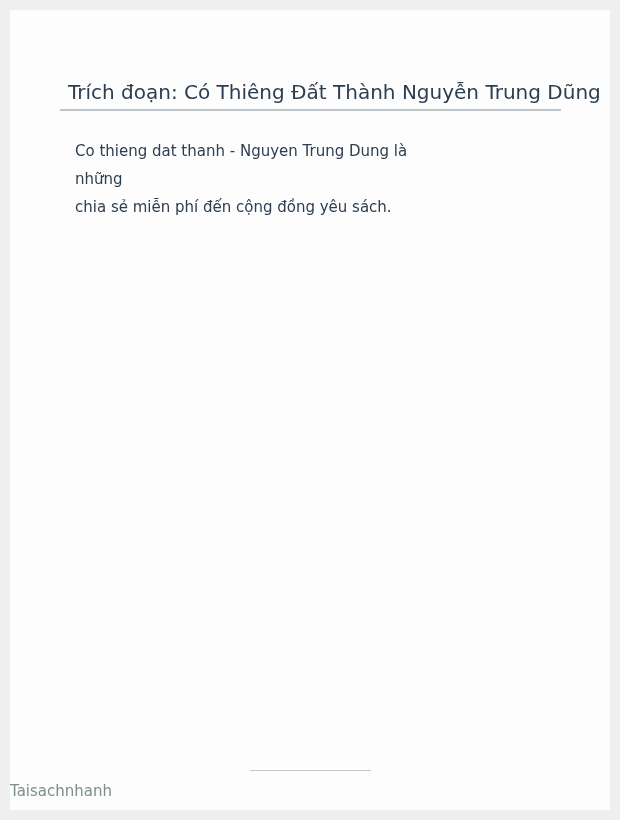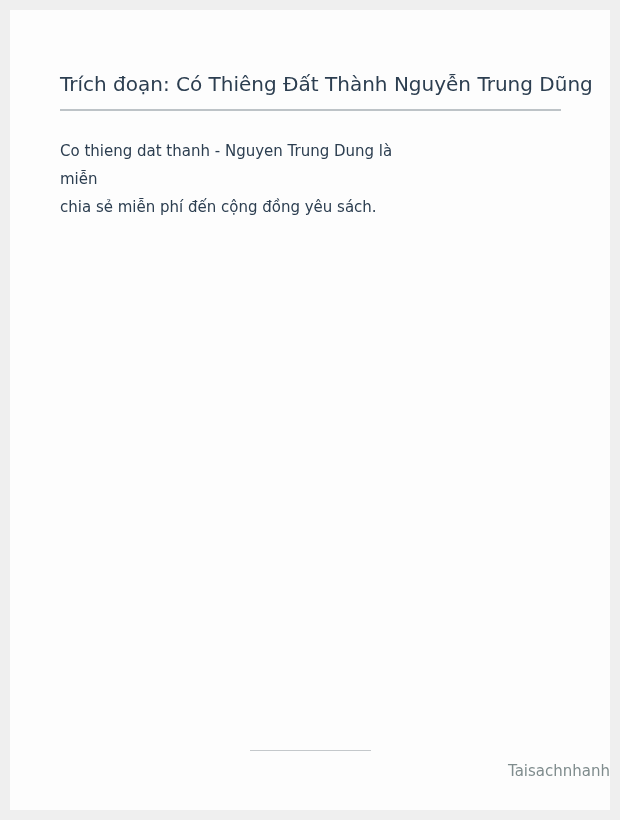--- a/index.html
+++ b/index.html
@@ -21,21 +21,21 @@
       width: 600px;
       height: 800px;
       background: #fdfdfd;
       box-sizing: border-box;
     }
     .title {
       position: absolute;
       left: 50px;
       width: 501px;
       top: 58px;
-      margin: 0;
+      margin: 8px;
       text-align: center;
       font-size: 20px;
       font-weight: normal;
       color: #2c3e50;
       letter-spacing: 0px;
       white-space: nowrap;
       line-height: 32px;
     }
     .divider {
       position: absolute;
@@ -50,27 +50,28 @@
       left: 50px;
       top: 127px;
       width: 360px;
       color: #2c3e50;
       font-size: 15px;
       line-height: 28px;
     }
     .body-text .line {
       display: block;
       white-space: nowrap;
+      margin-left: 15px;
     }
     .footer {
       position: absolute;
       left: 0;
       right: 0;
-      top: 740px;
-      text-align: right;
+      top: 760px;
+      text-align: left;
     }
     .footer-rule {
       width: 121px;
       height: 1px;
       background: #c4c8cb;
       margin: 0 auto;
     }
     .footer-text {
       display: inline-block;
       margin-top: 8px;
@@ -81,21 +82,21 @@
   </style>
 </head>
 <body>
 
 <div class="page">
   <h1 class="title">Trích đoạn: Có Thiêng Đất Thành Nguyễn Trung Dũng</h1>
   <div class="divider"></div>
 
   <div class="body-text">
     <span class="line">Co thieng dat thanh - Nguyen Trung Dung là</span>
-    <span class="line">miễn</span>
+    <span class="line">những</span>
     <span class="line">chia sẻ miễn phí đến cộng đồng yêu sách.</span>
   </div>
 
   <div class="footer">
     <div class="footer-rule"></div>
     <span class="footer-text">Taisachnhanh</span>
   </div>
 </div>
 
 </body></html>

